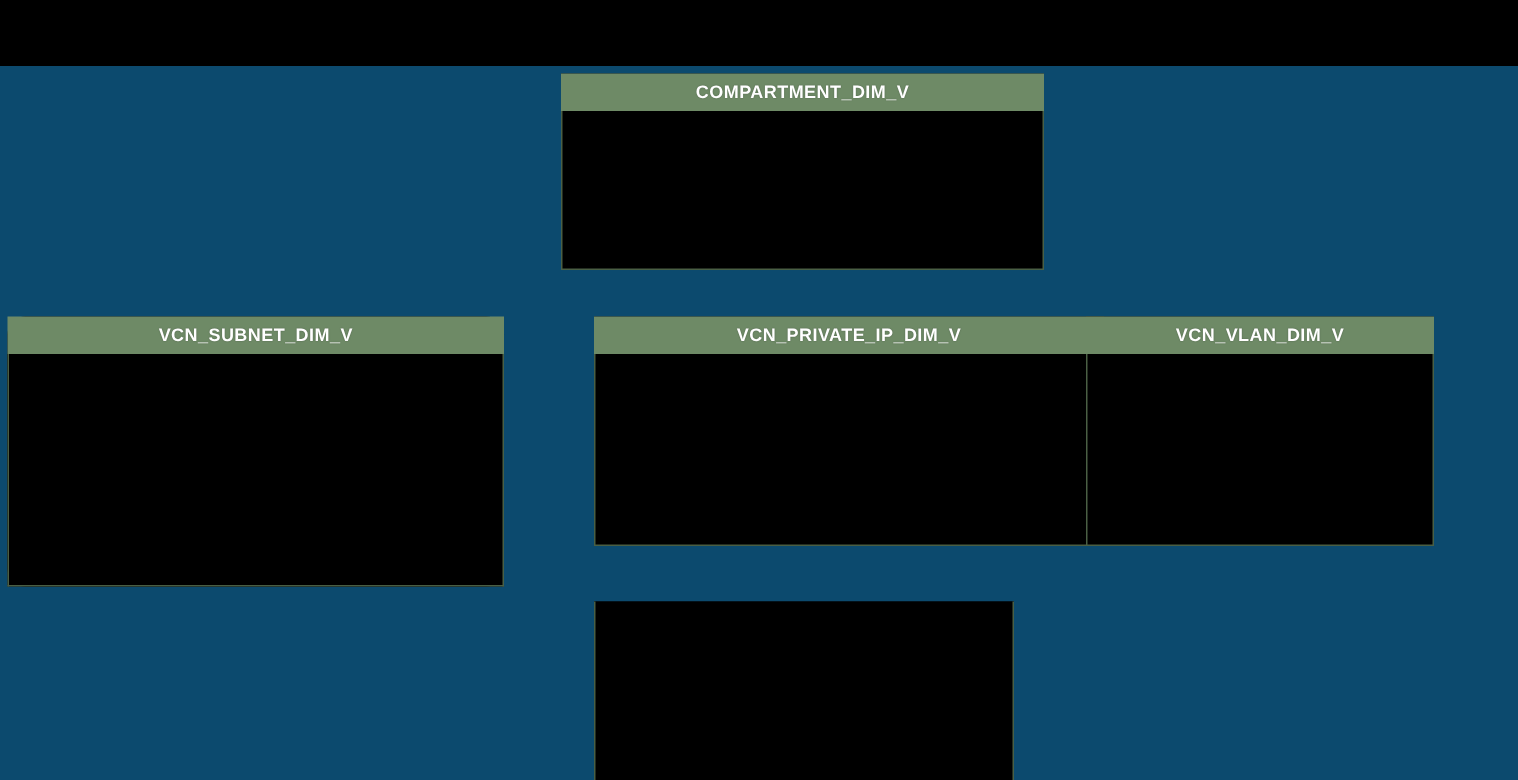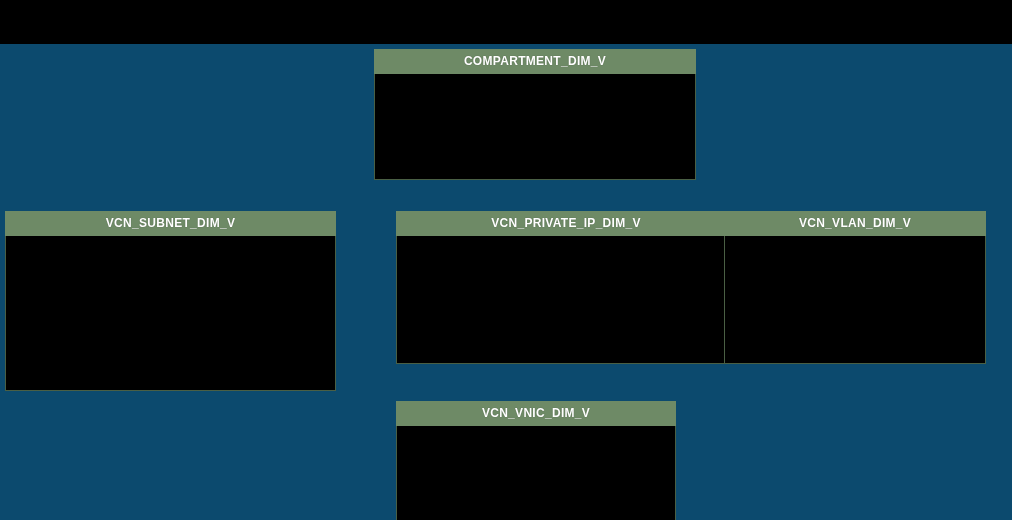--- a/index.html
+++ b/index.html
@@ -74,25 +74,24 @@
       <div class="entity-body" style="border-color: rgb(74, 95, 68);">
         <ul class="attr-list"></ul>
       </div>
     </div>
     <div class="entity" style="left: 396px; top: 167px; width: 340px; height: 153px;">
       <div class="entity-header" style="background: rgb(110, 138, 102); color: rgb(255, 255, 255);">VCN_PRIVATE_IP_DIM_V</div>
       <div class="entity-body" style="border-color: rgb(74, 95, 68);">
         <ul class="attr-list"></ul>
       </div>
     </div>
-    <div class="entity" style="left: 724px; top: 167px; width: 262px; height: 153px;">
+    <div class="entity" style="left: 724px; top: 167px; width: 232px; height: 153px;">
       <div class="entity-header" style="background: rgb(110, 138, 102); color: rgb(255, 255, 255);">VCN_VLAN_DIM_V</div>
       <div class="entity-body" style="border-color: rgb(74, 95, 68);">
         <ul class="attr-list"></ul>
       </div>
     </div>
     <div class="entity" style="left: 396px; top: 357px; width: 280px; height: 153px;">
-      <div class="entity-header" style="background: rgb(110, 138, 102); color: rgb(255, 255, 255);">VCN_VNIC_DIM_V</div>
       <div class="entity-body" style="border-color: rgb(74, 95, 68);">
         <ul class="attr-list"></ul>
       </div>
     </div>
   </div>
 
 </body></html>

